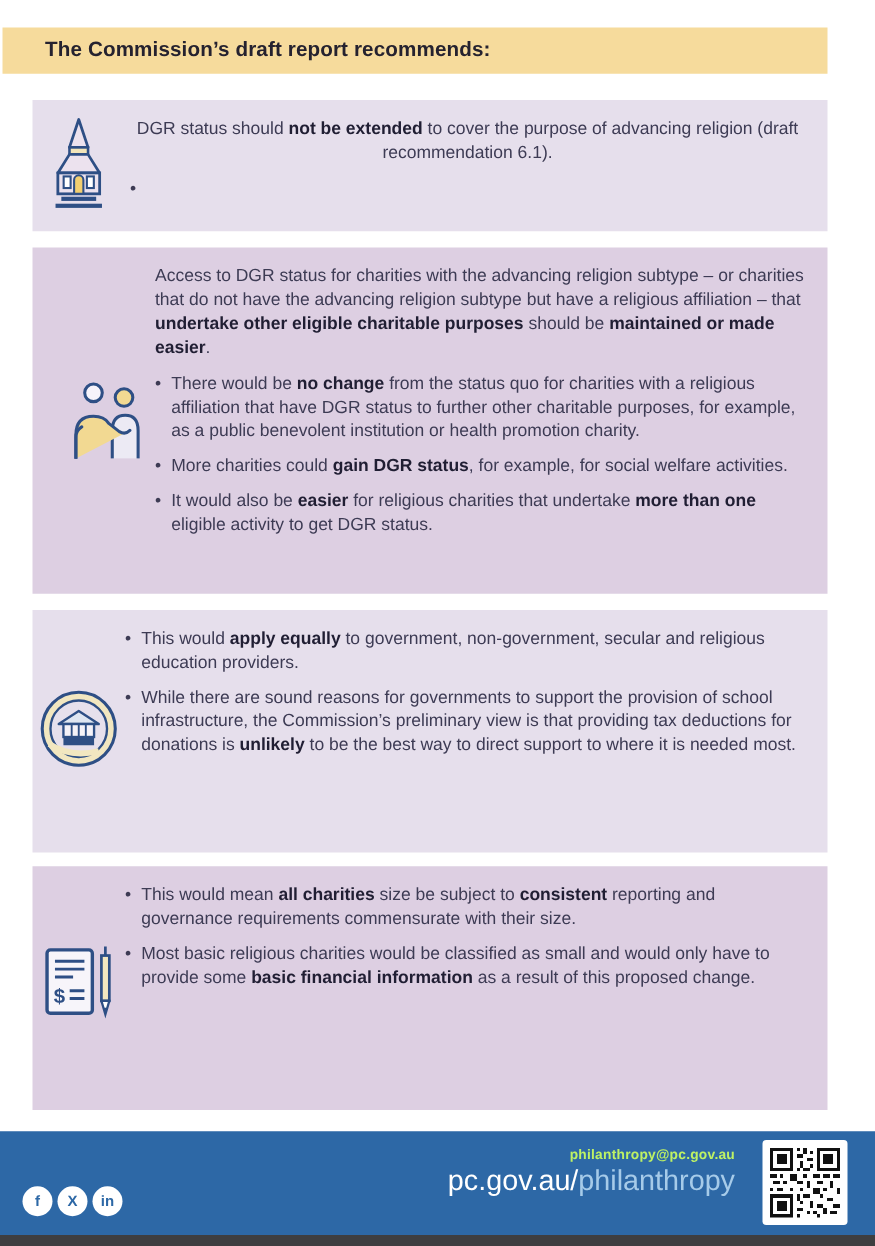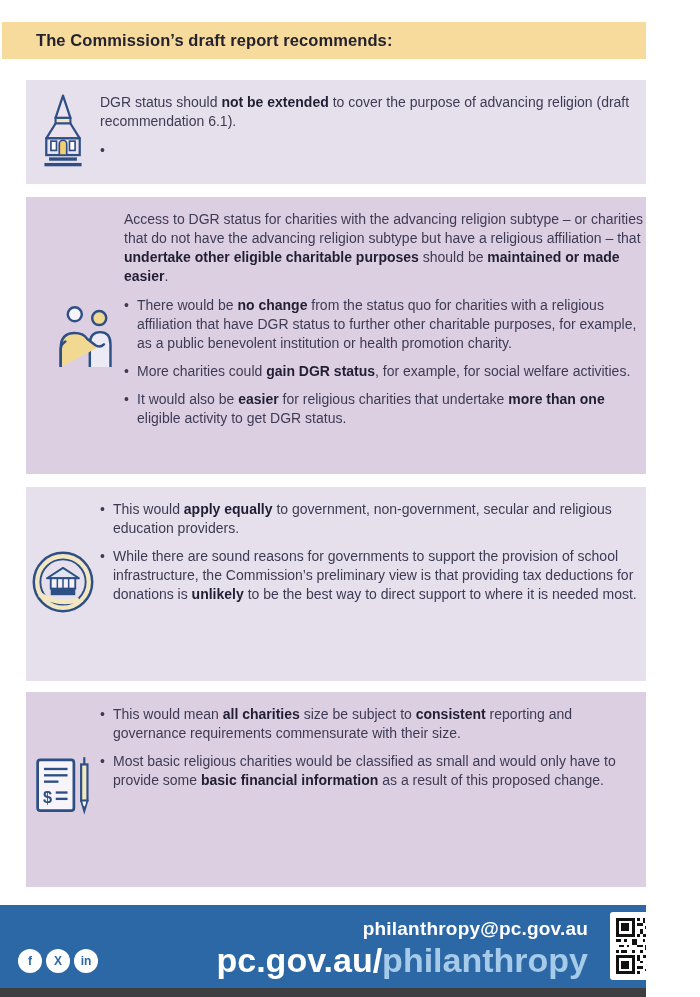--- a/index.html
+++ b/index.html
@@ -1,42 +1,42 @@
 <!DOCTYPE html>
 <html><head>
 <meta charset="utf-8">
 <style>
   html,body { margin:0; padding:0; overflow:hidden; }
   body {
     width:700px; height:997px; background:#ffffff;
     font-family:"Liberation Sans", sans-serif;
     position:relative;
   }
-  .page { position:relative; width:646px; height:997px; overflow:hidden; }
+  .page { position:relative; width:700px; height:997px; overflow:hidden; }
 
   
   .banner {
     position:absolute; left:2px; top:22px; width:660px; height:37px;
     background:#f6db9c; display:flex; align-items:center;
     padding-left:34px; box-sizing:border-box;
   }
   .banner h1 {
     margin:0; font-size:16.5px; font-weight:bold; color:#25222f;
     letter-spacing:0.1px;
   }
 
   
   .cards { position:absolute; left:26px; top:80px; width:636px; }
   .card {
     display:flex; margin-bottom:13px; box-sizing:border-box;
     padding:12px 14px 12px 0;
   }
   .card.light { background:#e6dfec; }
   .card.dark  { background:#ddcfe2; }
-  .card.c1 { min-height:95px; }
+  .card.c1 { min-height:95px;text-align:center; }
   .card.c2 { min-height:277px;padding-left:24px; }
   .card.c3 { min-height:194px; margin-bottom:11px; }
   .card.c4 { min-height:195px; }
   .icon-col {
     flex:0 0 74px; width:74px; display:flex;
     align-items:center; justify-content:center;
   }
   .text-col {
     flex:1; font-size:14px; line-height:1.36; color:#3d3b54;
     padding-top:1px;
@@ -52,22 +52,22 @@
     position:absolute; left:0; top:905px; width:700px; height:83px;
     background:#2d68a6;
   }
   .socials { position:absolute; left:18px; top:44px; display:flex; gap:4px; }
   .social-circle {
     width:24px; height:24px; border-radius:50%; background:#ffffff;
     display:flex; align-items:center; justify-content:center;
     font-weight:bold; color:#2d68a6; font-size:12px; cursor:pointer;
   }
   .contact { position:absolute; right:112px; top:13px; text-align:right; }
-  .email { color:#ffffff; font-size:19px; font-weight:bold; letter-spacing:0.2px; }
-  .url { margin-top:2px; font-size:34px; font-weight:bold; color:#ffffff; line-height:1.1; }
+  .email { color:#bef264; font-size:11px; font-weight:bold; letter-spacing:0.2px; }
+  .url { margin-top:2px; font-size:23px; font-weight:normal; color:#ffffff; line-height:1.1; }
   .url .suffix { color:#a6cbe9; }
   .qr-box {
     position:absolute; right:22px; top:7px; width:56px; height:56px;
     background:#ffffff; border-radius:3px; padding:6px;
   }
   .bottom-bar {
     position:absolute; left:0; top:988px; width:700px; height:9px;
     background:#3e3e40;
   }
 </style>

